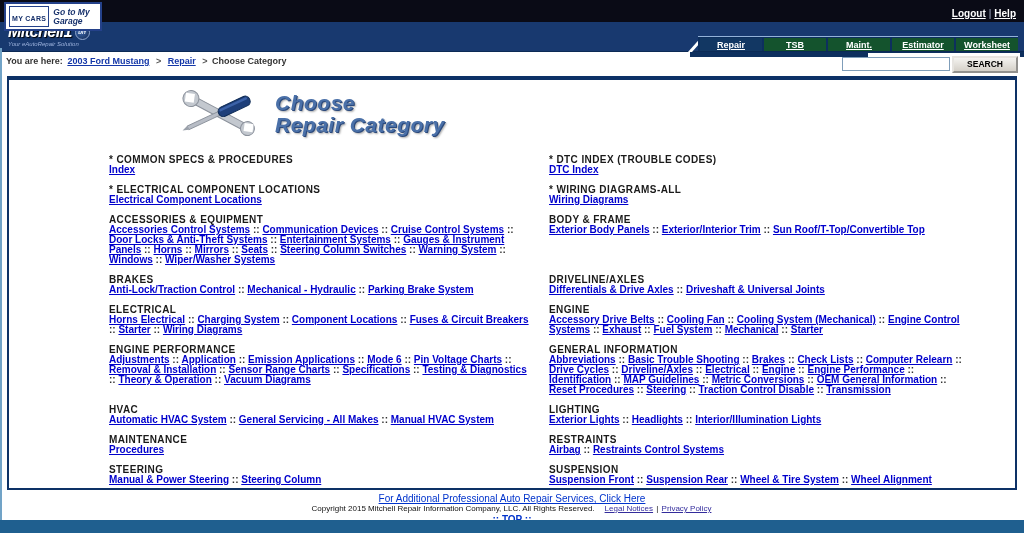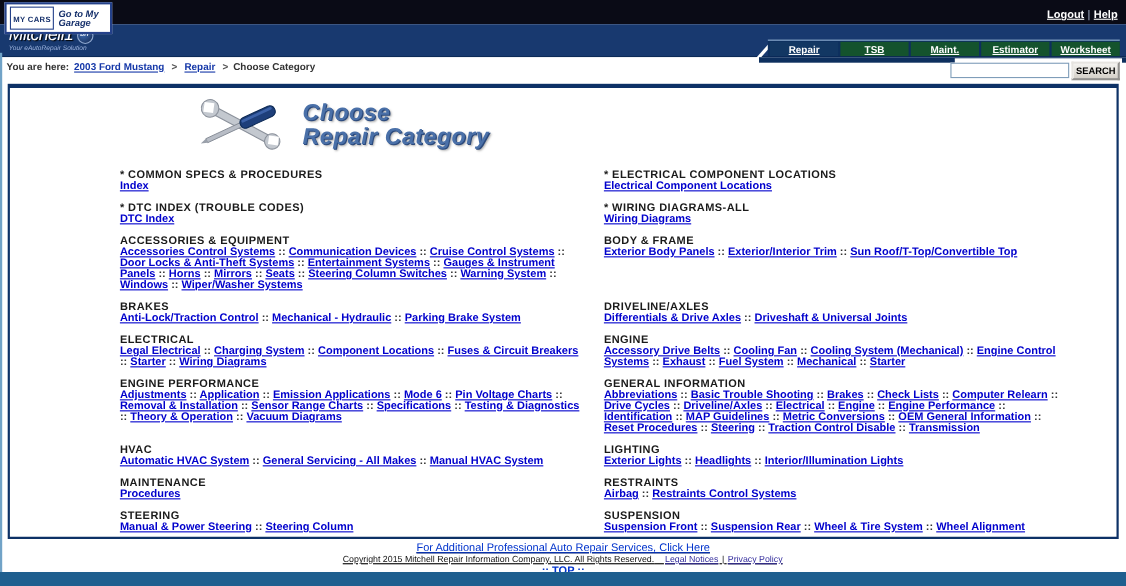--- a/index.html
+++ b/index.html
@@ -20,21 +20,21 @@
   .top-right { position:absolute; right:8px; top:3px; text-align:right; }
   .top-right a { color:#fff; font-size:10px; font-weight:bold; }
   .top-right .bar { color:#aab4cc; font-size:10px; margin:0 3px; }
   .version { color:#cdd4e4; font-size:8px; margin-top:1px; }
 
   
   .header { position:relative; height:30px; background:#18396f;
             border-bottom:1px solid #0c2a55; }
   .logo-wrap { position:absolute; left:8px; top:1px; }
   .logo-row { display:flex; align-items:center; }
-  .logo-main { color:#fff; font-size:16px; font-weight:normal; font-style:italic;
+  .logo-main { color:#fff; font-size:16px; font-weight:bold; font-style:italic;
                letter-spacing:-0.5px; text-shadow:1px 1px 1px #000; }
   .logo-badge { width:15px; height:15px; margin-left:3px; border-radius:50%;
                 background:radial-gradient(circle at 35% 35%, #3f6db3, #11264e);
                 border:1px solid #8fa8d0; color:#fff; font-size:5px; font-weight:bold;
                 font-style:italic; display:flex; align-items:center; justify-content:center; }
   .logo-tag { color:#9db3dd; font-size:6px; margin-top:0; font-style:italic; }
   .tabstrip { position:absolute; right:6px; bottom:0; display:flex; height:15px;
               border-top:1px solid #93b2d8; background:#0d2f5e; padding-top:1px; }
   .tab { width:62px; margin-left:2px; background:#14532d; display:flex; align-items:center;
          justify-content:center; }
@@ -50,42 +50,42 @@
   .crumb .sep { color:#555; margin:0 2px; }
   .edge-strip { position:absolute; left:0; top:48px; width:2px; height:472px;
                 background:#71a3c7; z-index:9; }
   .search-back { position:absolute; right:0; top:0; width:334px; height:5px; background:#0d2f5e; }
   .search-panel { position:absolute; right:4px; top:1px; width:152px; height:22px;
                   background:#fff; display:flex; align-items:center; justify-content:flex-end;
                   padding:0 2px; z-index:6; }
   .search-input { width:108px; height:14px; border:1px solid #7f9db9; font-size:9px; padding:0 2px; }
   .search-btn { height:17px; margin-left:2px; font-size:8.5px; font-weight:bold; color:#000;
                 background:linear-gradient(#f4f3f0,#d4d0c8); border:2px outset #e6e4e0;
-                padding:0 2px; font-family:"Liberation Sans", sans-serif; }
+                padding:0 13px; font-family:"Liberation Sans", sans-serif; }
 
   
   .panel { margin:0 7px; height:414px; background:#fff;
            border:2px solid #0d3166; border-top-width:4px; overflow:hidden; }
   .title-block { display:flex; align-items:center; margin:8px 0 0 168px; height:52px; }
   .title-text { margin-left:14px; font-size:21px; line-height:22px; font-weight:bold;
                 font-style:italic; color:#4a70a8;
                 text-shadow:1px 1px 0 #2c4a7c, 2px 2px 2px #aaa; letter-spacing:0.5px; }
 
   
   .cat-grid { display:grid; grid-template-columns:425px 425px; column-gap:15px;
               margin:14px 30px 0 100px; }
   .cat-cell { margin-bottom:9px; }
   .cat-head { font-size:10px; font-weight:bold; color:#1a1a1a; letter-spacing:0.4px;
               line-height:11px; }
   .cat-links { font-size:10px; line-height:10px; }
   .cat-links a { color:#0000cc; font-weight:bold; }
   .cat-links .sep { color:#333; font-weight:bold; }
 
   
-  .footer { text-align:center; padding-top:3px;text-decoration:underline; }
+  .footer { text-align:center; padding-top:3px; }
   .f-link { font-size:10px; line-height:11px; }
   .f-link a { color:#0033cc; }
   .f-copy { font-size:8px; line-height:10px; color:#111; }
   .f-copy a { color:#332c9c; margin:0 1px;text-align:right; }
   .f-top { font-size:10px; line-height:11px; font-weight:bold; }
   .f-top a { color:#0033cc; }
   .bottombar { position:absolute; left:0; bottom:0; width:1024px; height:13px; background:#1f5f8f; }
 </style>
 </head>
 <body>
@@ -172,28 +172,28 @@
       <div>Choose</div>
       <div>Repair Category</div>
     </div>
   </div>
   <div class="cat-grid">
       <div class="cat-cell">
         <div class="cat-head">* COMMON SPECS &amp; PROCEDURES</div>
         <div class="cat-links"><a>Index</a></div>
       </div>
       <div class="cat-cell">
+        <div class="cat-head">* DTC INDEX (TROUBLE CODES)</div>
+        <div class="cat-links"><a>DTC Index</a></div>
+      </div>
+      <div class="cat-cell">
         <div class="cat-head">* ELECTRICAL COMPONENT LOCATIONS</div>
         <div class="cat-links"><a>Electrical Component Locations</a></div>
       </div>
       <div class="cat-cell">
-        <div class="cat-head">* DTC INDEX (TROUBLE CODES)</div>
-        <div class="cat-links"><a>DTC Index</a></div>
-      </div>
-      <div class="cat-cell">
         <div class="cat-head">* WIRING DIAGRAMS-ALL</div>
         <div class="cat-links"><a>Wiring Diagrams</a></div>
       </div>
       <div class="cat-cell">
         <div class="cat-head">ACCESSORIES &amp; EQUIPMENT</div>
         <div class="cat-links"><a>Accessories Control Systems</a><span class="sep"> :: </span><a>Communication Devices</a><span class="sep"> :: </span><a>Cruise Control Systems</a><span class="sep"> :: </span><a>Door Locks &amp; Anti-Theft Systems</a><span class="sep"> :: </span><a>Entertainment Systems</a><span class="sep"> :: </span><a>Gauges &amp; Instrument Panels</a><span class="sep"> :: </span><a>Horns</a><span class="sep"> :: </span><a>Mirrors</a><span class="sep"> :: </span><a>Seats</a><span class="sep"> :: </span><a>Steering Column Switches</a><span class="sep"> :: </span><a>Warning System</a><span class="sep"> :: </span><a>Windows</a><span class="sep"> :: </span><a>Wiper/Washer Systems</a></div>
       </div>
       <div class="cat-cell">
         <div class="cat-head">BODY &amp; FRAME</div>
         <div class="cat-links"><a>Exterior Body Panels</a><span class="sep"> :: </span><a>Exterior/Interior Trim</a><span class="sep"> :: </span><a>Sun Roof/T-Top/Convertible Top</a></div>
@@ -201,21 +201,21 @@
       <div class="cat-cell">
         <div class="cat-head">BRAKES</div>
         <div class="cat-links"><a>Anti-Lock/Traction Control</a><span class="sep"> :: </span><a>Mechanical - Hydraulic</a><span class="sep"> :: </span><a>Parking Brake System</a></div>
       </div>
       <div class="cat-cell">
         <div class="cat-head">DRIVELINE/AXLES</div>
         <div class="cat-links"><a>Differentials &amp; Drive Axles</a><span class="sep"> :: </span><a>Driveshaft &amp; Universal Joints</a></div>
       </div>
       <div class="cat-cell">
         <div class="cat-head">ELECTRICAL</div>
-        <div class="cat-links"><a>Legal Electrical</a><span class="sep"> :: </span><a>Charging System</a><span class="sep"> :: </span><a>Component Locations</a><span class="sep"> :: </span><a>Fuses &amp; Circuit Breakers</a><span class="sep"> :: </span><a>Starter</a><span class="sep"> :: </span><a>Wiring Diagrams</a></div>
+        <div class="cat-links"><a>Horns Electrical</a><span class="sep"> :: </span><a>Charging System</a><span class="sep"> :: </span><a>Component Locations</a><span class="sep"> :: </span><a>Fuses &amp; Circuit Breakers</a><span class="sep"> :: </span><a>Starter</a><span class="sep"> :: </span><a>Wiring Diagrams</a></div>
       </div>
       <div class="cat-cell">
         <div class="cat-head">ENGINE</div>
         <div class="cat-links"><a>Accessory Drive Belts</a><span class="sep"> :: </span><a>Cooling Fan</a><span class="sep"> :: </span><a>Cooling System (Mechanical)</a><span class="sep"> :: </span><a>Engine Control Systems</a><span class="sep"> :: </span><a>Exhaust</a><span class="sep"> :: </span><a>Fuel System</a><span class="sep"> :: </span><a>Mechanical</a><span class="sep"> :: </span><a>Starter</a></div>
       </div>
       <div class="cat-cell">
         <div class="cat-head">ENGINE PERFORMANCE</div>
         <div class="cat-links"><a>Adjustments</a><span class="sep"> :: </span><a>Application</a><span class="sep"> :: </span><a>Emission Applications</a><span class="sep"> :: </span><a>Mode 6</a><span class="sep"> :: </span><a>Pin Voltage Charts</a><span class="sep"> :: </span><a>Removal &amp; Installation</a><span class="sep"> :: </span><a>Sensor Range Charts</a><span class="sep"> :: </span><a>Specifications</a><span class="sep"> :: </span><a>Testing &amp; Diagnostics</a><span class="sep"> :: </span><a>Theory &amp; Operation</a><span class="sep"> :: </span><a>Vacuum Diagrams</a></div>
       </div>
       <div class="cat-cell">

